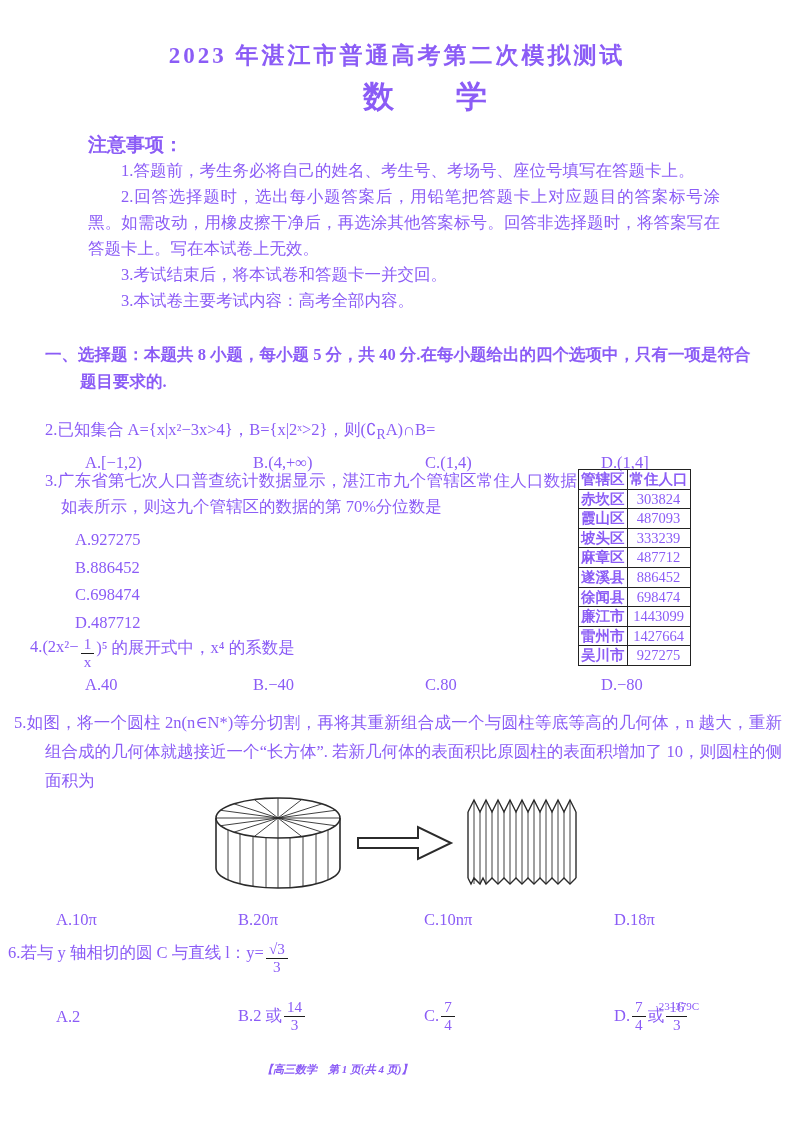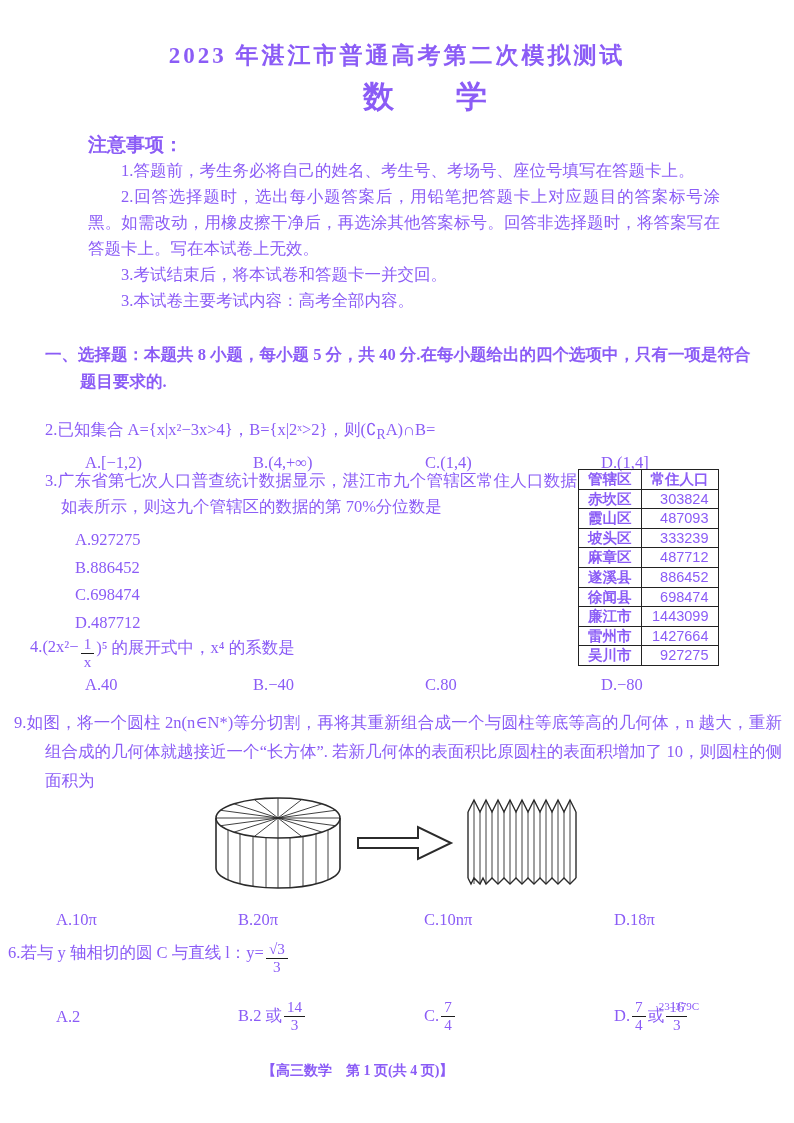--- a/index.html
+++ b/index.html
@@ -24,31 +24,31 @@
   .hang16{padding-left:16px;text-indent:-16px;}
   .hang31{padding-left:31px;text-indent:-31px;}
   .opts{display:grid;margin-top:5px;}
   .opts-std{grid-template-columns:168px 172px 176px auto;padding-left:40px;}
   .opts-q4{grid-template-columns:168px 172px 176px auto;padding-left:55px;}
   .opts-q5{grid-template-columns:182px 186px 190px auto;padding-left:42px;}
   .opts-q6{grid-template-columns:182px 186px 190px auto;padding-left:48px;align-items:center;}
   .q3-opts{margin:6px 0 0 30px;line-height:27.5px;}
   .pop-table{border-collapse:collapse;font-size:14.5px;}
   .pop-table th,.pop-table td{
-    border:1.6px solid #222;text-align:right;padding:0 9px;
+    border:1.6px solid #222;text-align:center;padding:0 2px;
     height:18.6px;line-height:18.6px;font-weight:700;margin-top:28px;
   }
-  .pop-table td.num{font-family:Liberation Sans, sans-serif;font-weight:400;}
+  .pop-table td.num{font-family:Liberation Serif, serif;font-weight:400;}
   .pop-table th{font-weight:700;}
   .frac{display:inline-flex;flex-direction:column;text-align:center;vertical-align:middle;
         line-height:1.1;font-size:0.92em;margin:0 2px;position:relative;top:-1px;}
   .frac .fnum{border-bottom:1.5px solid #1c1c1c;padding:0 3px;}
   .frac .fden{padding:0 3px;}
   .formula-line{display:flex;}
-  .footer-left{left:262px;top:1062px;font-size:14px;font-weight:700;}
+  .footer-left{left:262px;top:1062px;font-size:11px;font-weight:700;font-style:italic;}
   .footer-right{left:655px;top:1000px;font-size:11px;}
   svg line,svg path,svg ellipse,svg polygon{stroke:#2b2b2b;fill:none;}
 </style>
 </head>
 <body>
 
 <div class="page">
 
   <div class="abs title1">2023 年湛江市普通高考第二次模拟测试</div>
   <div class="abs title2">数　　学</div>
@@ -145,21 +145,21 @@
     </div>
     <div class="opts opts-q4" style="margin-top:4px;">
       <span>A.40</span>
       <span>B.−40</span>
       <span>C.80</span>
       <span>D.−80</span>
     </div>
   </div>
 
   <div class="abs" style="left:14px;top:708px;width:768px;">
-    <p class="stem hang31" style="margin:0;text-align:justify;line-height:29px;">9.如图，将一个圆柱 2n(n∈N*)等分切割，再将其重新组合成一个与圆柱等底等高的几何体，n 越大，重新组合成的几何体就越接近一个“长方体”. 若新几何体的表面积比原圆柱的表面积增加了 10，则圆柱的侧面积为</p>
+    <p class="stem hang31" style="margin:0;text-align:justify;line-height:29px;">5.如图，将一个圆柱 2n(n∈N*)等分切割，再将其重新组合成一个与圆柱等底等高的几何体，n 越大，重新组合成的几何体就越接近一个“长方体”. 若新几何体的表面积比原圆柱的表面积增加了 10，则圆柱的侧面积为</p>
   </div>
 
   <div class="abs" style="left:203px;top:790px;">
     <svg width="380" height="108" viewBox="0 0 380 108">
 
       <g stroke-width="1.6">
         <ellipse cx="75" cy="28" rx="62" ry="20"></ellipse>
         <line x1="13" y1="28" x2="13" y2="78"></line>
         <line x1="137" y1="28" x2="137" y2="78"></line>
         <path d="M13,78 A62,20 0 0,0 137,78"></path>

